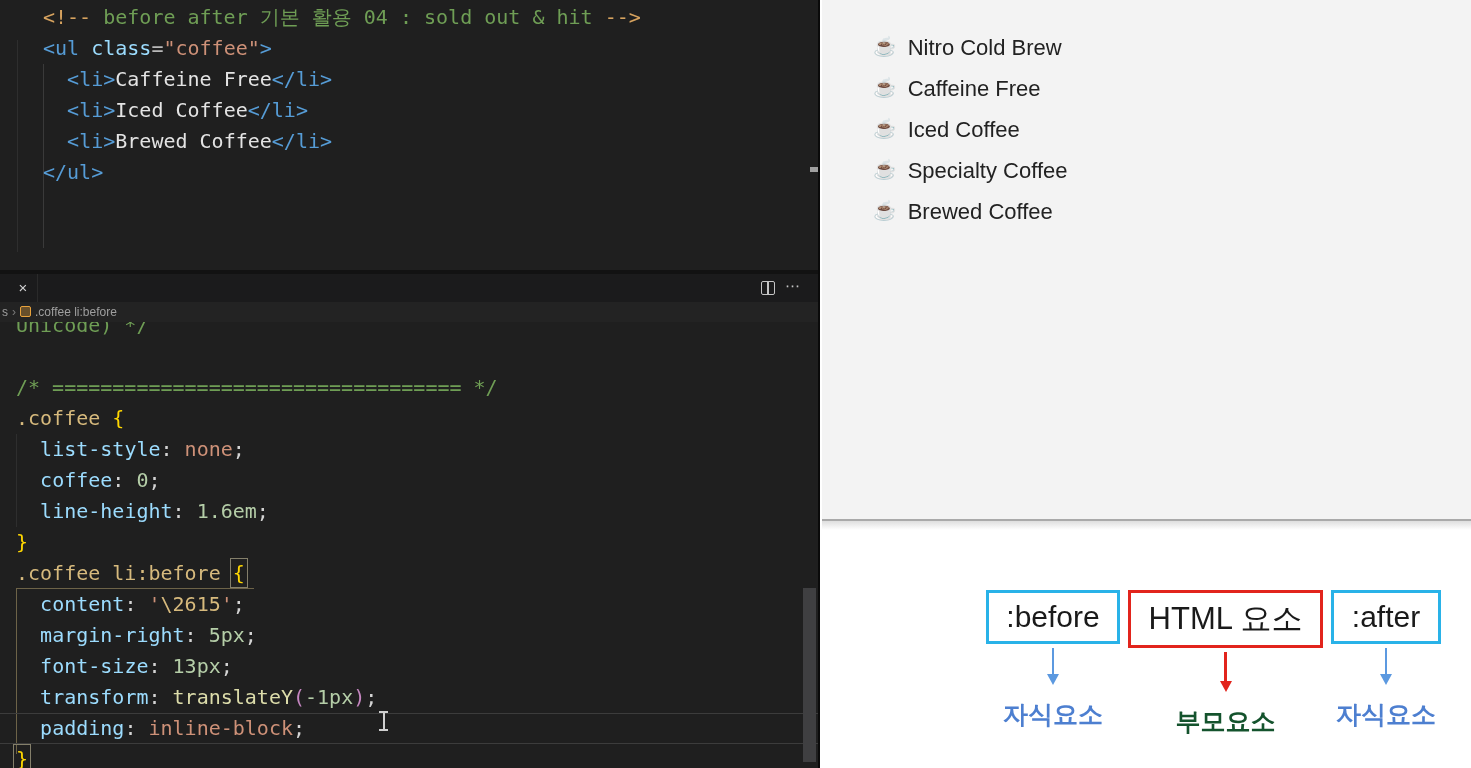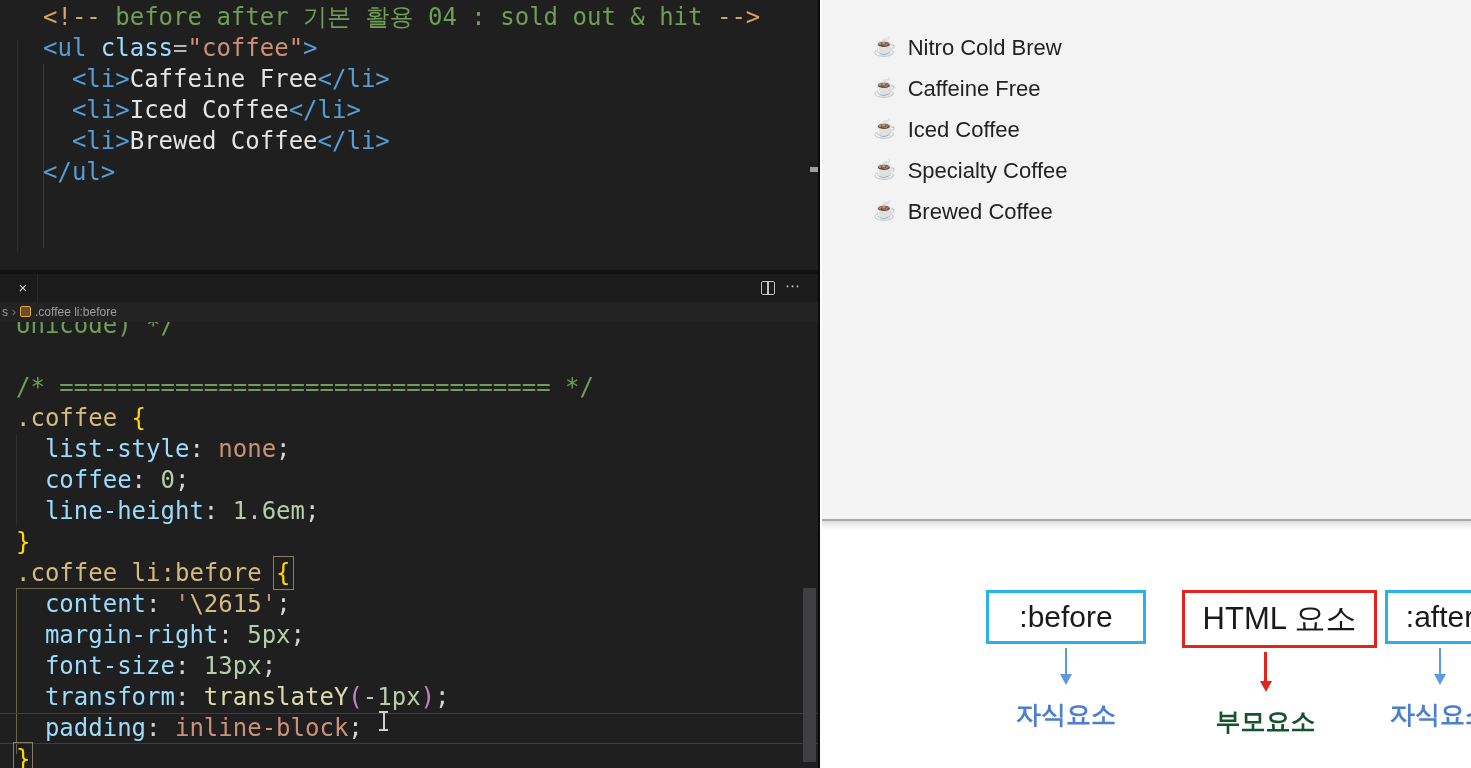--- a/index.html
+++ b/index.html
@@ -1,20 +1,20 @@
 <!DOCTYPE html>
 <html><head>
 <meta charset="utf-8">
 <style>
   html,body{margin:0;padding:0;background:#000;}
   .screen{position:relative;width:1471px;height:768px;overflow:hidden;background:#1f1f1f;font-family:"Liberation Sans",sans-serif;}
 
   
   .editor{position:absolute;left:0;top:0;width:818px;height:768px;background:#1f1f1f;overflow:hidden;}
-  .codeblock{position:absolute;left:0;right:0;font-family:"DejaVu Sans Mono",monospace;font-size:24px;color:#d4d4d4;}
+  .codeblock{position:absolute;left:0;right:0;font-family:"DejaVu Sans Mono",monospace;font-size:20px;color:#d4d4d4;}
   .cl{height:31px;line-height:31px;white-space:pre;}
   .code-html .cl{padding-left:43px;}
   .code-css .cl{padding-left:16px;}
   .cl.hl{box-shadow:inset 0 1px 0 #3c3c3c, inset 0 -1px 0 #3c3c3c;}
   .cmd{color:#d7a35f}.cm{color:#6f9e55}.tag{color:#569cd6}.attr{color:#9cdcfe}
   .punc{color:#b8b8b8}.str{color:#ce9178}.txt{color:#e4e4e4}.sel{color:#d7ba7d}
   .prop{color:#9cdcfe}.val{color:#ce9178}.num{color:#b5cea8}.fn{color:#dcdcaa}
   .bry{color:#ffd700}.brp{color:#c586c0}.esc{color:#d7ba7d}.pln{color:#d4d4d4}
   .bryx{color:#ffd700;outline:1px solid #847f6a;outline-offset:2px;}
 
@@ -49,22 +49,22 @@
   .preview-top{position:absolute;left:2px;top:0;width:651px;height:519px;background:#f3f3f3;}
   .preview-divider{position:absolute;left:2px;top:519px;width:651px;height:2px;background:#a9a9a9;}
   .preview-divider-shadow{position:absolute;left:2px;top:521px;width:651px;height:9px;background:linear-gradient(#dedede,#ffffff);}
   .coffee-list{position:absolute;left:51px;top:27px;list-style:none;margin:0;padding:0;}
   .coffee-list li{height:41px;line-height:41px;font-size:22px;color:#222;display:flex;align-items:center;}
   .cup-icon{font-size:19px;color:#4a3a2e;margin-right:11px;transform:translateY(-1px);}
 
   .diagram{position:absolute;left:166px;top:590px;display:flex;gap:8px;align-items:flex-start;}
   .diag-col{display:flex;flex-direction:column;align-items:center;}
   .diag-box{box-sizing:border-box;display:flex;align-items:center;justify-content:center;font-size:30px;color:#1a1a1a;background:#fff;}
-  .diag-box.child{border:3px solid #29b2e8;width:160px;height:54px;}
-  .diag-box.parent{border:3px solid #e2241c;width:195px;height:58px;font-size:31px;margin-left:28px;}
+  .diag-box.child{border:3px solid #29b2e8;width:134px;height:54px;}
+  .diag-box.parent{border:3px solid #e2241c;width:195px;height:58px;font-size:31px;}
   .diag-col:nth-child(3) .diag-box.child{width:110px;}
   .arrow{display:flex;flex-direction:column;align-items:center;margin-top:4px;}
   .arrow .stem{width:2.5px;height:26px;}
   .arrow .head{width:0;height:0;border-left:6.5px solid transparent;border-right:6.5px solid transparent;border-top:11px solid;}
   .arrow.blue .stem{background:#5c99e0;} .arrow.blue .head{border-top-color:#5c99e0;}
   .arrow.red .stem{background:#e2241c;height:29px;} .arrow.red .head{border-top-color:#e2241c;}
   .diag-caption{margin-top:13px;font-size:25px;font-weight:bold;}
   .diag-caption.blue{color:#4d7fd0;}
   .diag-caption.red{color:#14532d;}
 </style>

